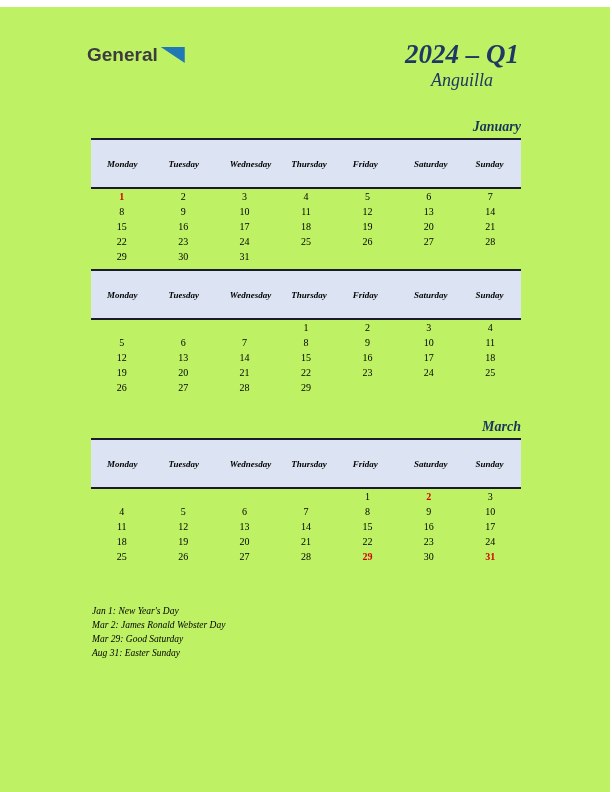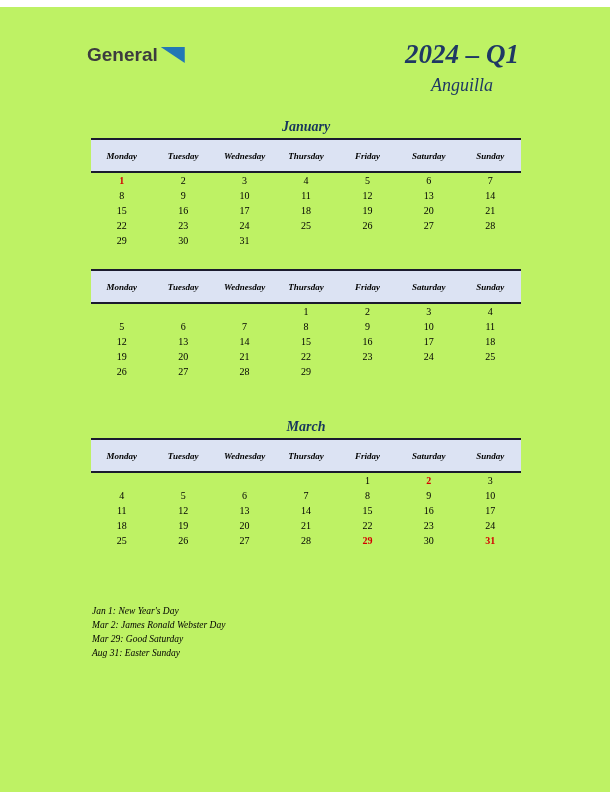--- a/index.html
+++ b/index.html
@@ -32,38 +32,38 @@
     font-weight: bold; font-size: 19px; color: #2278b5;
     text-align: right; line-height: 20px; margin-top: -2px;
   }
 
   
   .title-block {
     position: absolute; right: 91px; top: 32px;
     text-align: center; color: #1f3864;
   }
   .main-title { font-size: 27px; font-weight: bold; font-style: italic; line-height: 30px; }
-  .sub-title  { font-size: 18px; font-style: italic; line-height: 22px; margin-top: 5px; }
+  .sub-title  { font-size: 18px; font-style: italic; line-height: 22px; }
 
   
   .month { position: absolute; left: 91px; width: 430px; }
   #month-0 { top: 112px; }
   #month-1 { top: 262px; }
   #month-2 { top: 412px; }
   .month-title {
-    text-align: center; font-size: 14px; font-weight: bold; font-style: italic;
+    text-align: right; font-size: 14px; font-weight: bold; font-style: italic;
     color: #17365d; margin-bottom: 3px; line-height: 16px;
   }
   table { width: 100%; border-collapse: collapse; table-layout: fixed; }
   thead td {
     background: #dce3f3;
     border-top: 2px solid #1b1b2e;
     border-bottom: 2px solid #1b1b2e;
     font-weight: bold; font-style: italic; font-size: 9px;
-    text-align: center; height: 15px; color: #000000; padding: 8px;
+    height: 15px; color: #000000; padding: 16px;
   }
   tbody td {
     font-size: 10px; text-align: center; height: 15px;
     color: #000000; padding: 0;
   }
   tbody td.holiday { color: #d40000; font-weight: bold; }
 
   
   .legend {
     position: absolute; left: 92px; top: 597px;

